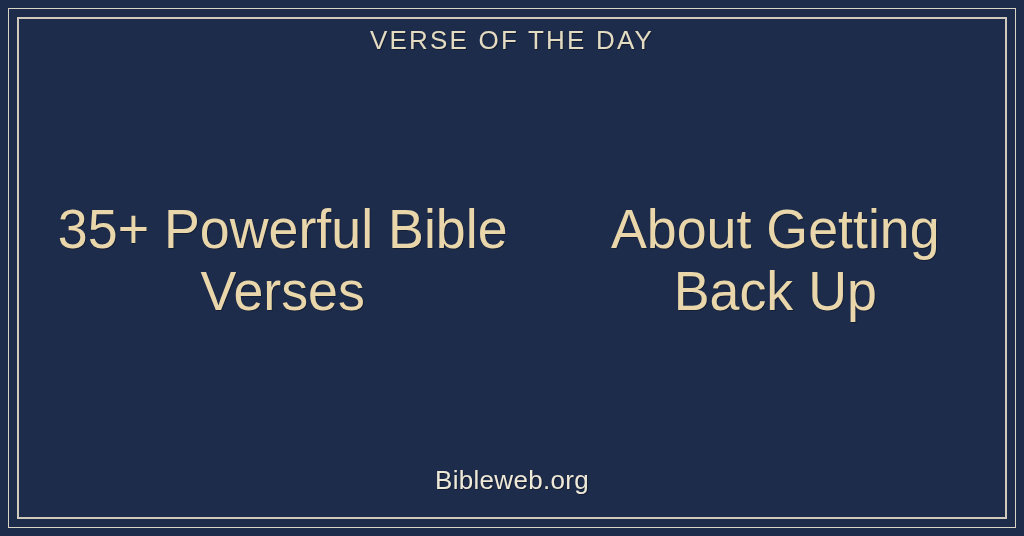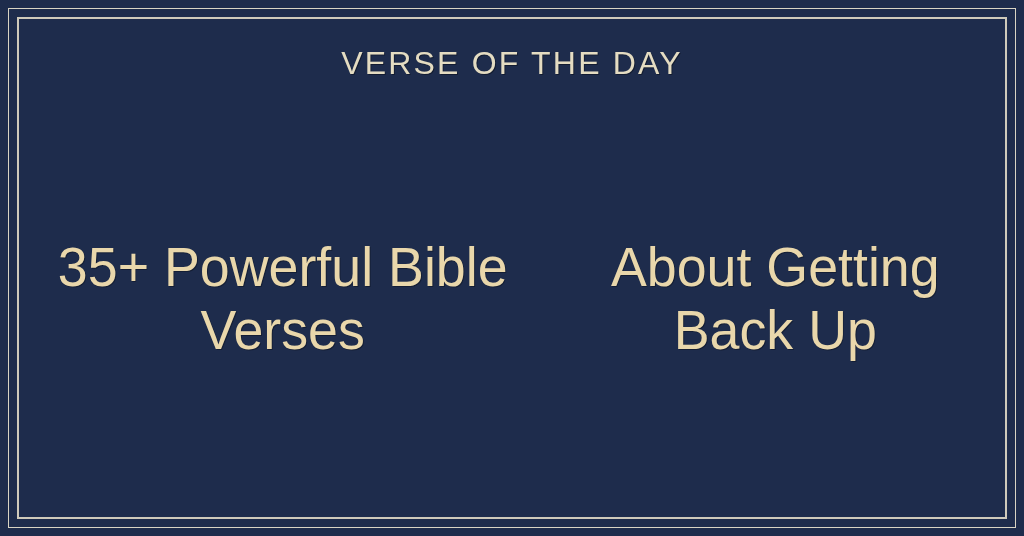--- a/index.html
+++ b/index.html
@@ -42,22 +42,22 @@
     left: 19px;
     top: 19px;
     right: 19px;
     bottom: 19px;
     display: flex;
     flex-direction: column;
     align-items: center;
     box-sizing: border-box;
   }
   .eyebrow {
-    margin-top: 28px;
-    font-size: 32px;
+    margin-top: 8px;
+    font-size: 26px;
     line-height: 1.05;
     letter-spacing: 2.2px;
     color: #e4dcc2;
     text-transform: uppercase;
     font-weight: 400;
     white-space: nowrap;
     text-shadow: 1px 1px 0 rgba(0,0,0,0.35);
     text-align: center;
   }
   .title-wrap {
@@ -100,15 +100,16 @@
 
   <div class="content">
 
     <div class="eyebrow">VERSE OF THE DAY</div>
 
     <div class="title-wrap">
       <div class="title">35+ Powerful Bible Verses</div>
       <div class="title">About Getting Back Up</div>
     </div>
 
+    <div class="footer">Bibleweb.org</div>
 
   </div>
 </div>
 
 </body></html>

